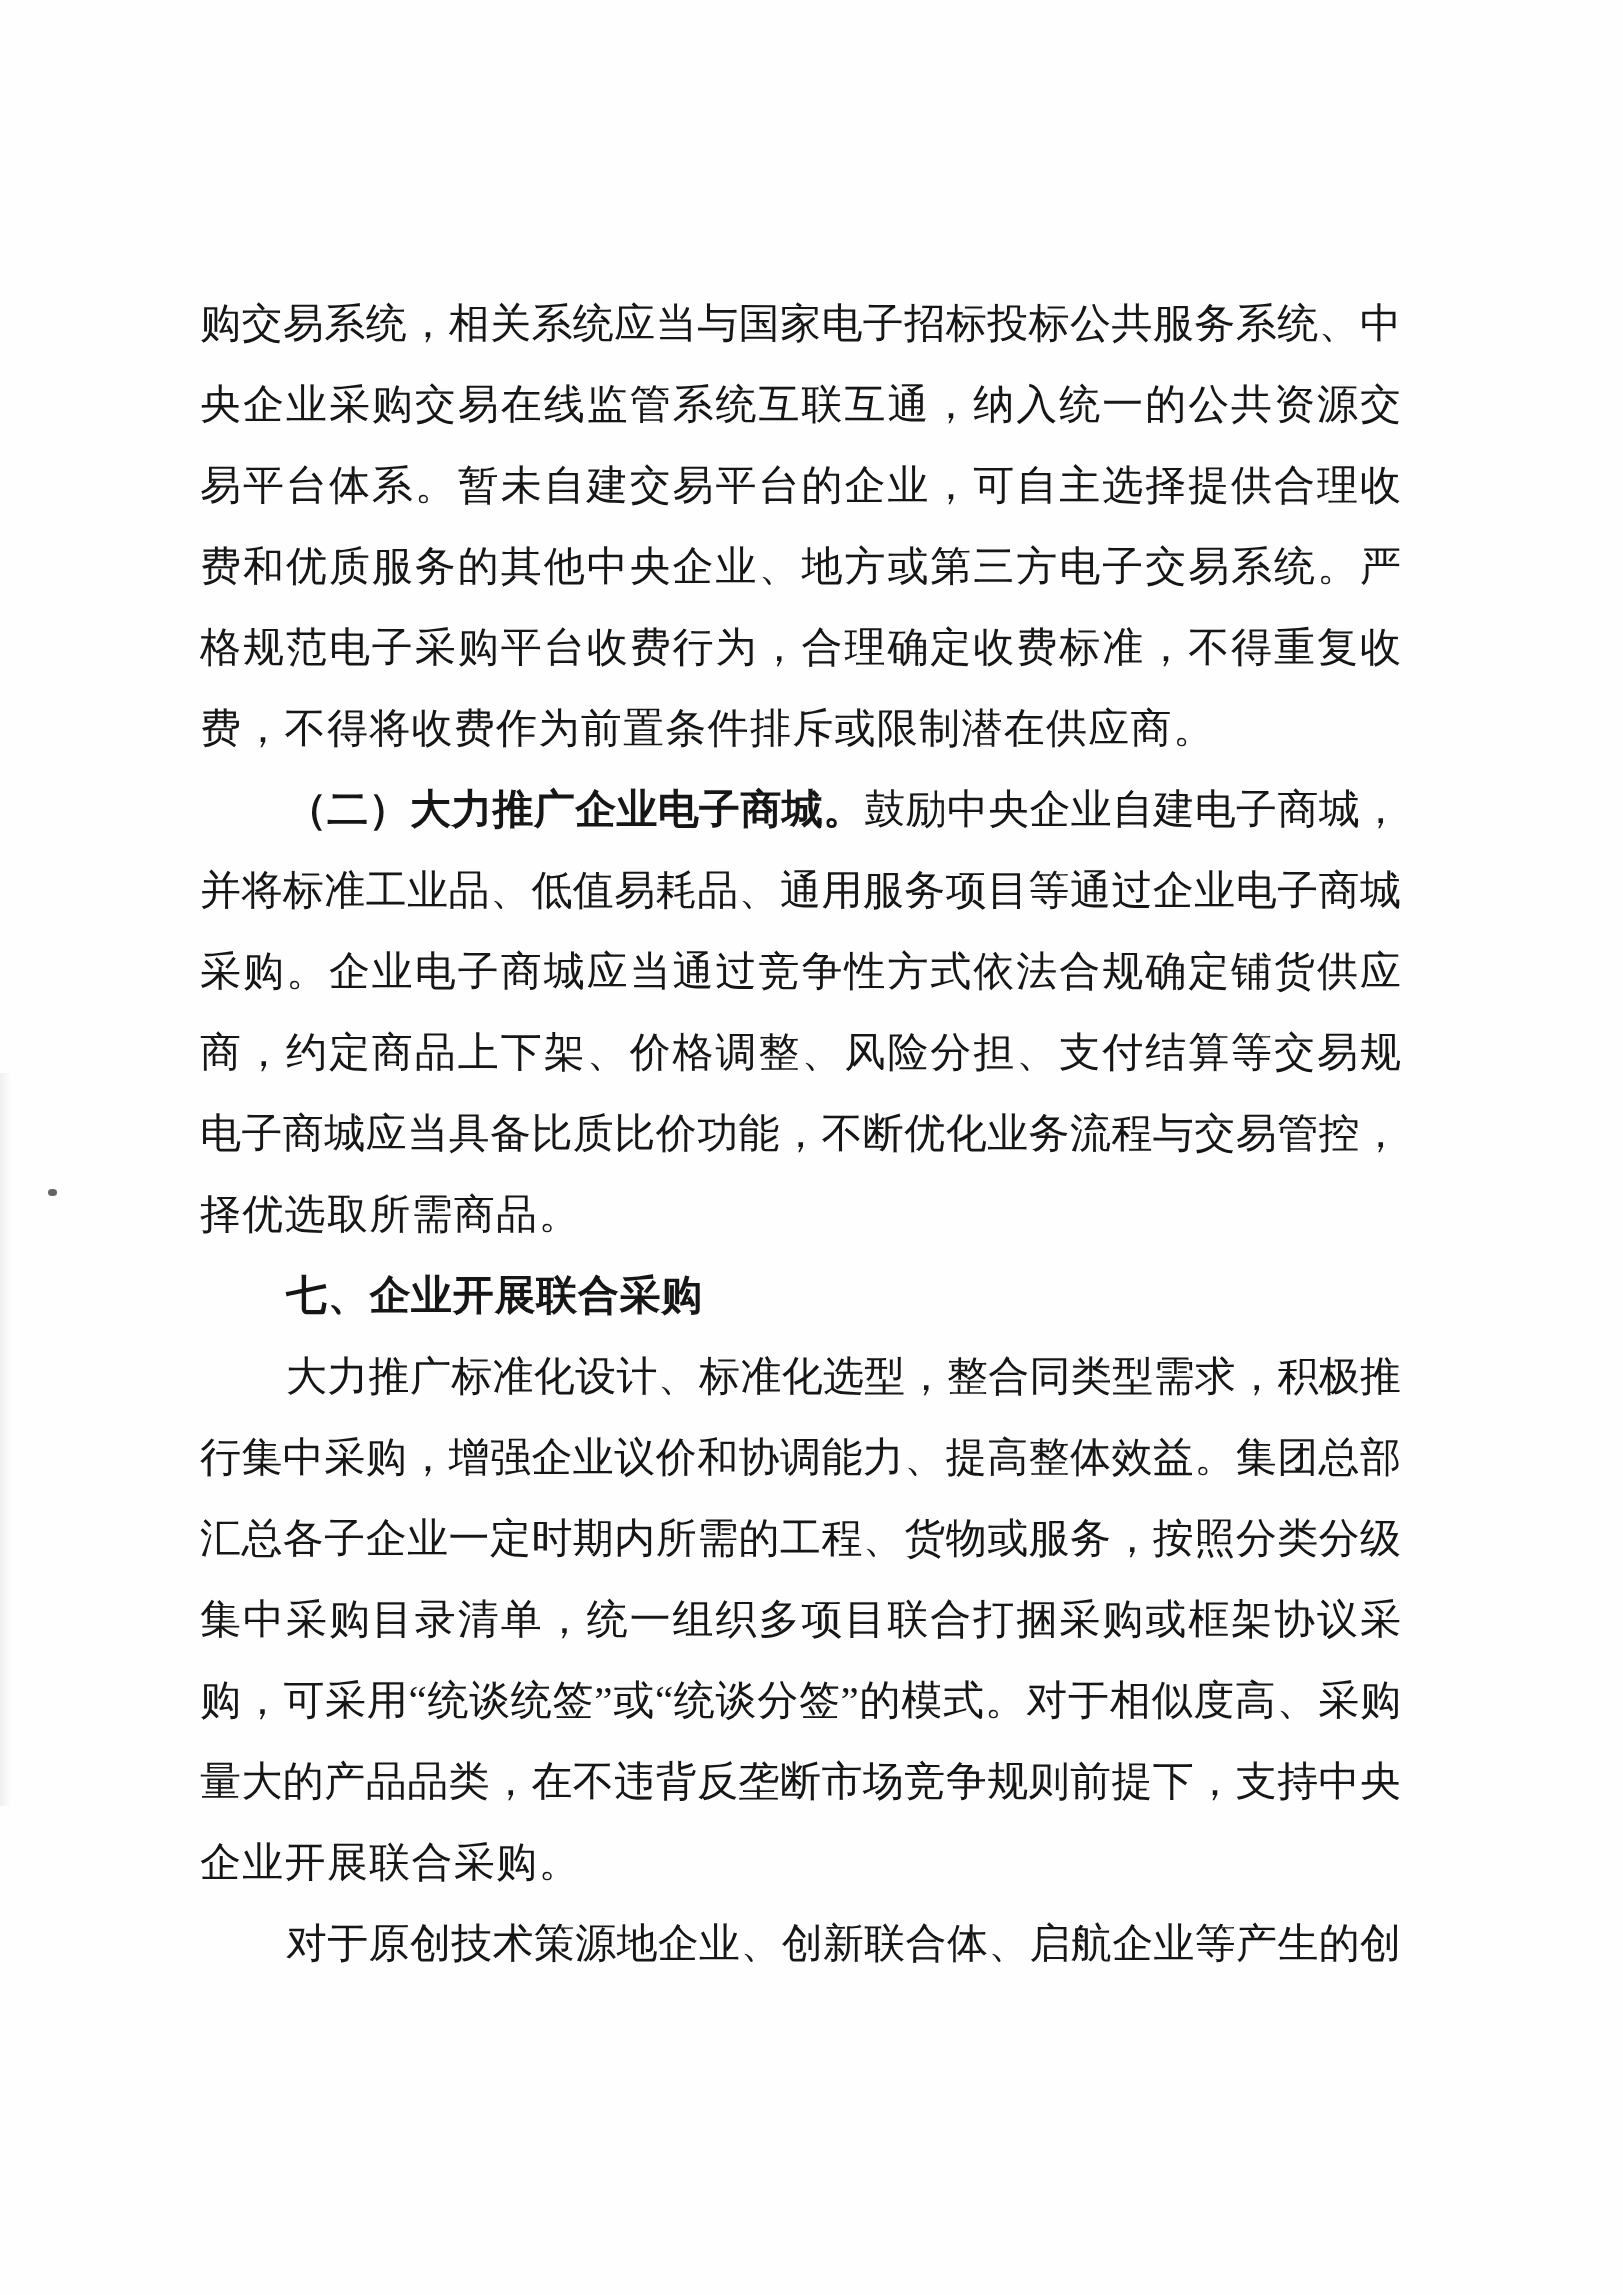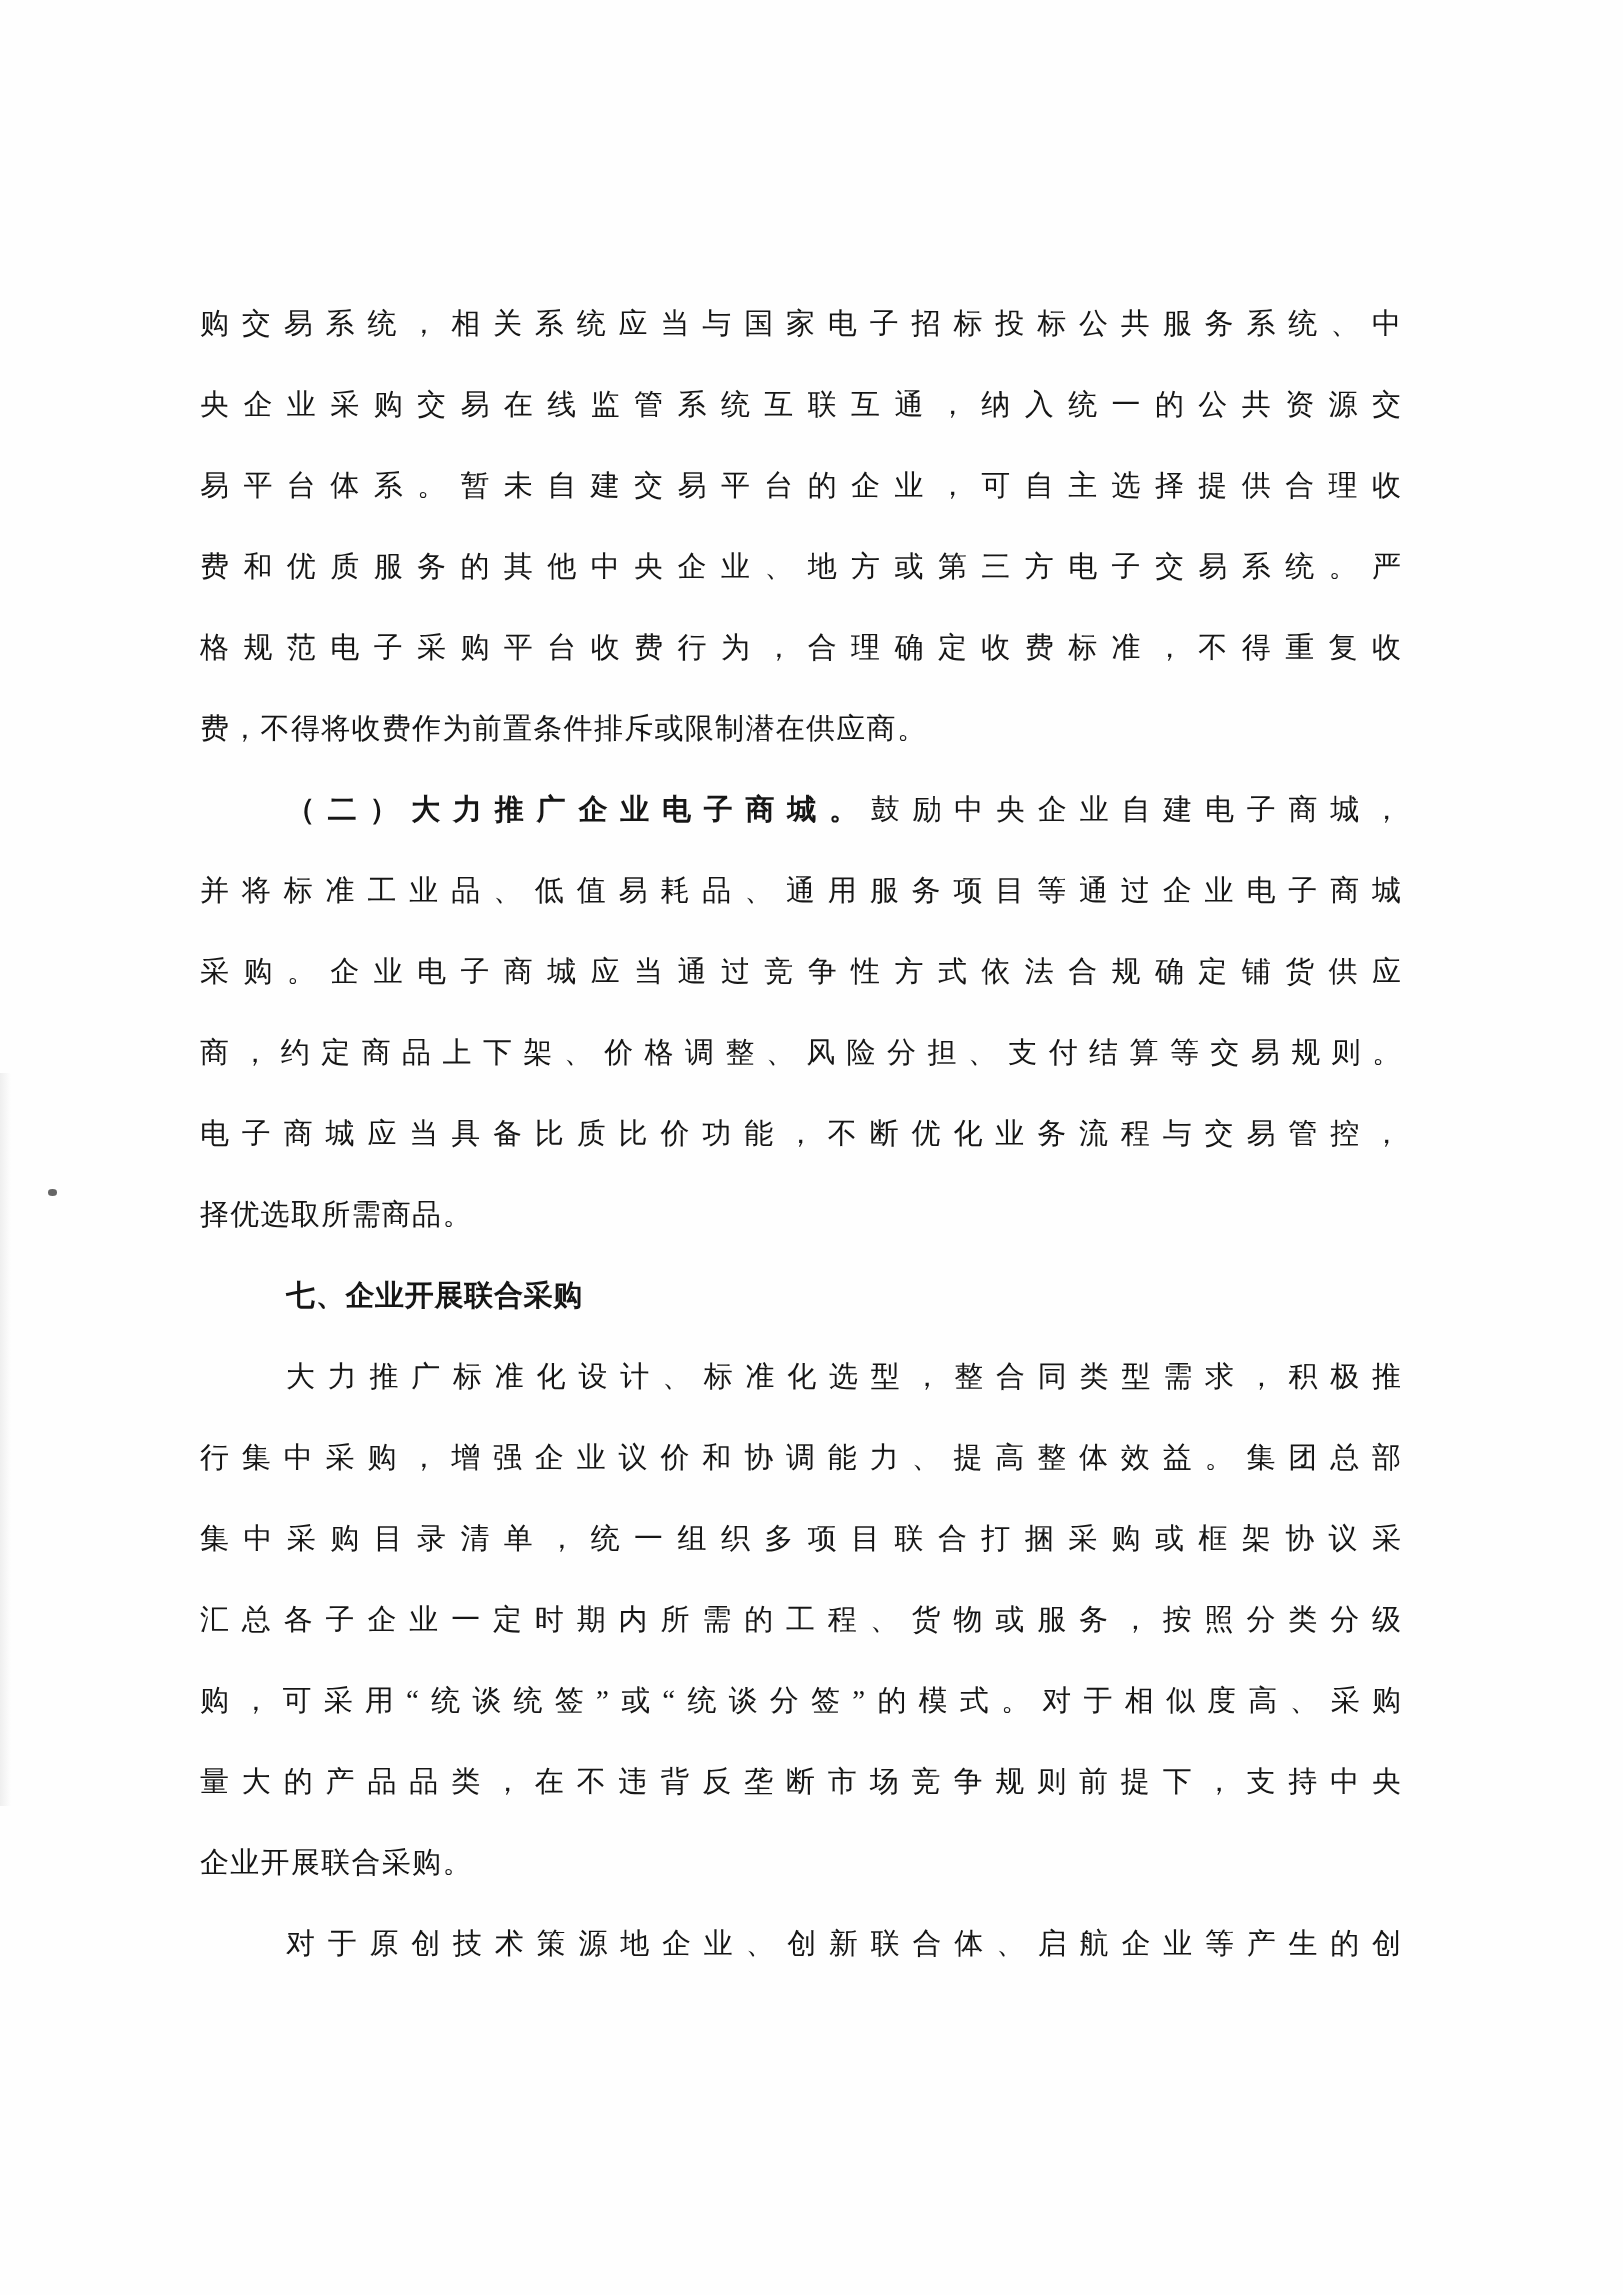--- a/index.html
+++ b/index.html
@@ -32,21 +32,21 @@
     background: #4a4a4a;
     border-radius: 50%;
     opacity: 0.85;
   }
   .doc {
     position: absolute;
     left: 200px;
     top: 283px;
     width: 1201px;
     font-family: "Liberation Serif", "DejaVu Serif", serif;
-    font-size: 29px;
+    font-size: 41px;
     color: #161616;
   }
   .ln {
     height: 81px;
     line-height: 81px;
     overflow: hidden;
   }
   
   .j {
     text-align: justify;
@@ -96,22 +96,22 @@
     <div class="ln j">并将标准工业品、低值易耗品、通用服务项目等通过企业电子商城</div>
     <div class="ln j">采购。企业电子商城应当通过竞争性方式依法合规确定铺货供应</div>
     <div class="ln j">商，约定商品上下架、价格调整、风险分担、支付结算等交易规则。</div>
     <div class="ln j">电子商城应当具备比质比价功能，不断优化业务流程与交易管控，</div>
     <div class="ln e">择优选取所需商品。</div>
 
     <div class="ln h">七、企业开展联合采购</div>
 
     <div class="ln ji">大力推广标准化设计、标准化选型，整合同类型需求，积极推</div>
     <div class="ln j">行集中采购，增强企业议价和协调能力、提高整体效益。集团总部</div>
+    <div class="ln j">汇总各子企业一定时期内所需的工程、货物或服务，按照分类分级</div>
     <div class="ln j">集中采购目录清单，统一组织多项目联合打捆采购或框架协议采</div>
-    <div class="ln j">汇总各子企业一定时期内所需的工程、货物或服务，按照分类分级</div>
     <div class="ln j">购，可采用“统谈统签”或“统谈分签”的模式。对于相似度高、采购</div>
     <div class="ln j">量大的产品品类，在不违背反垄断市场竞争规则前提下，支持中央</div>
     <div class="ln e">企业开展联合采购。</div>
 
 
     <div class="ln ji">对于原创技术策源地企业、创新联合体、启航企业等产生的创</div>
   </div>
 </div>
 
 

